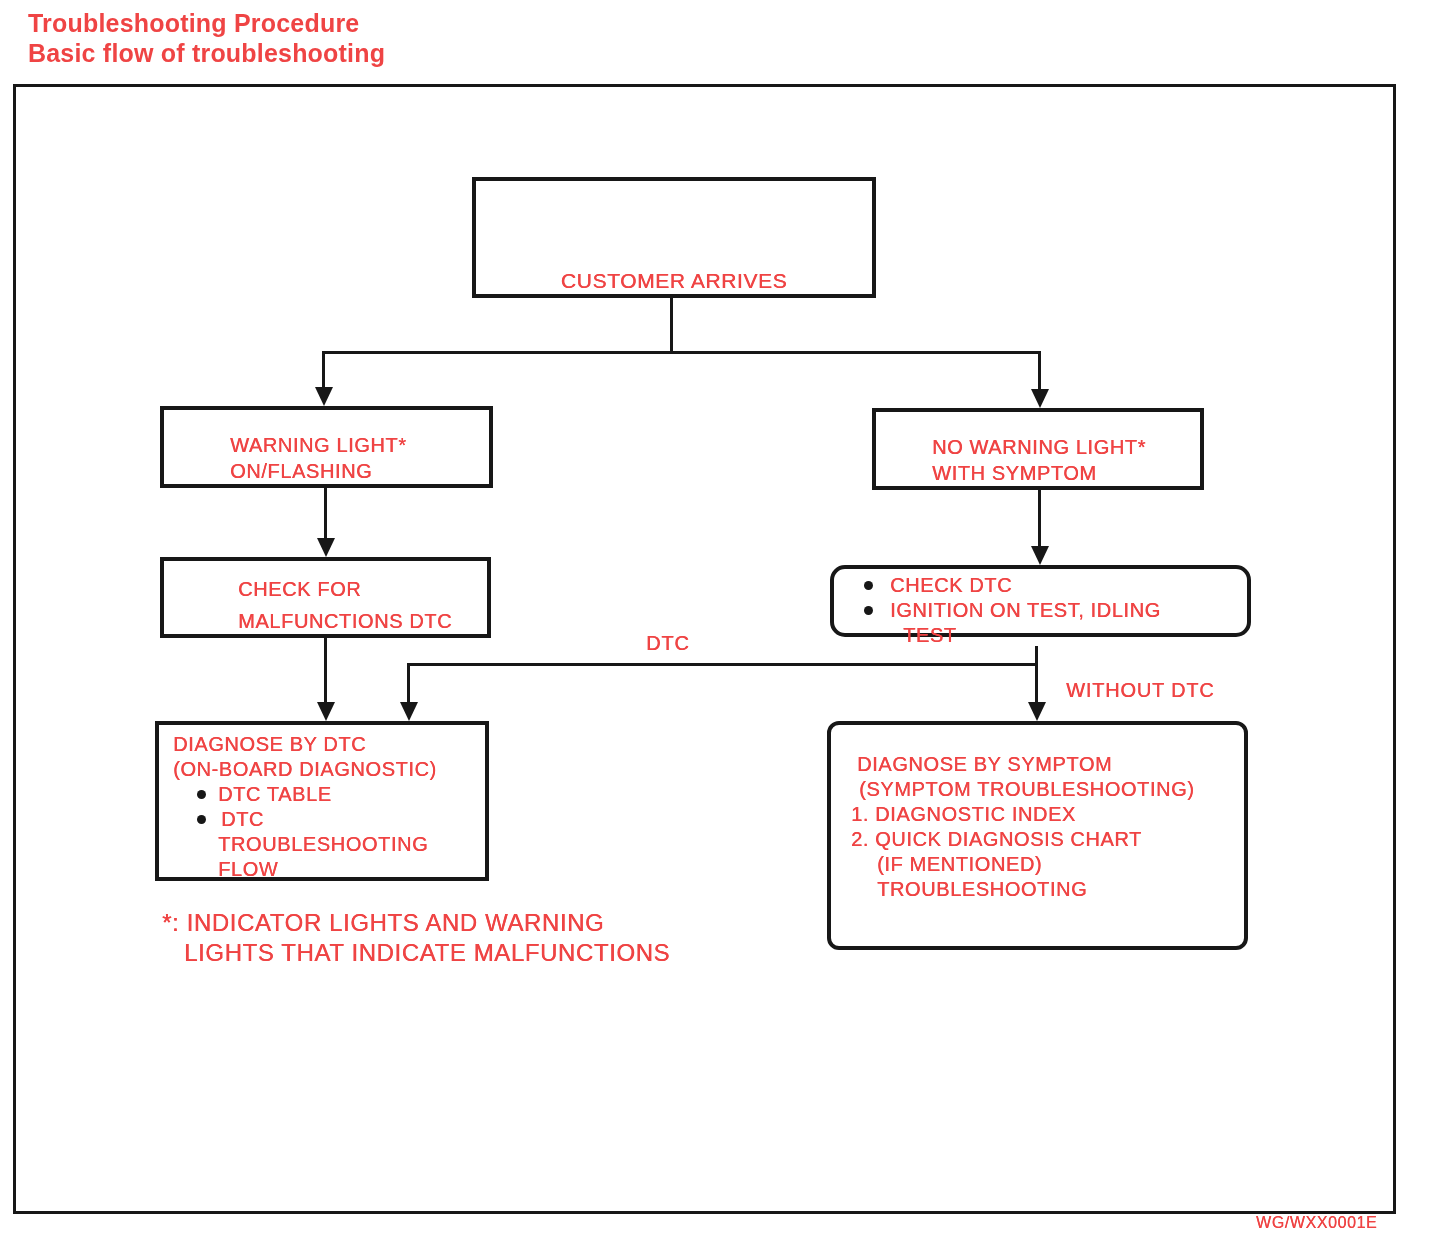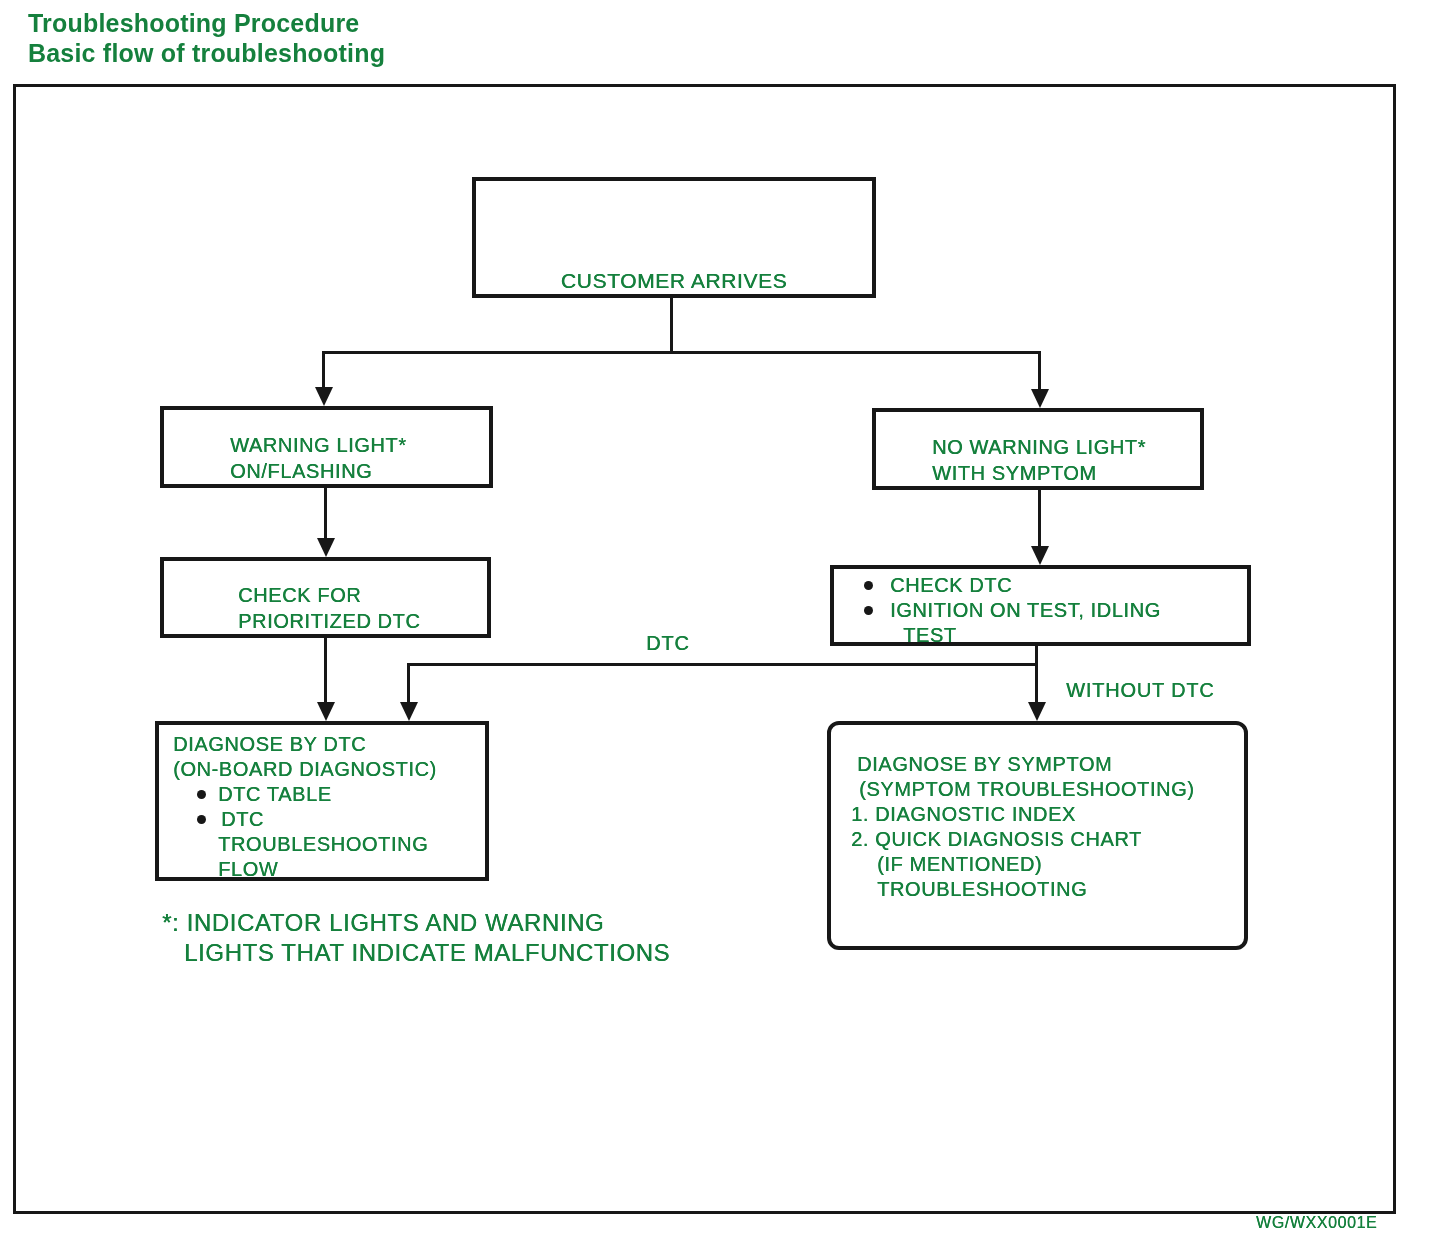--- a/index.html
+++ b/index.html
@@ -1,18 +1,18 @@
 <!DOCTYPE html>
 <html><head>
 <meta charset="utf-8">
 <style>
   html,body { margin:0; padding:0; background:#ffffff; }
   .page {
     position:relative; width:1440px; height:1258px; overflow:hidden;
-    background:#ffffff; color:#15803d;
+    background:#ffffff; color:#ef4444;
     font-family:"Liberation Sans", sans-serif;
   }
   .title {
     position:absolute; left:28px; top:8px;
     font-size:25px; line-height:30px; font-weight:bold; letter-spacing:0.2px;
   }
   .frame {
     position:absolute; left:13px; top:84px; width:1377px; height:1124px;
     border:3px solid #171717; background:transparent;
   }
@@ -81,26 +81,26 @@
     <div>NO WARNING LIGHT*</div>
     <div>WITH SYMPTOM</div>
   </div>
 
   <div class="vline" style="left:324px; top:488px; width:3px; height:52px;"></div>
   <div class="arrow" style="left:317px; top:538px;"></div>
 
   <div class="vline" style="left:1038px; top:490px; width:3px; height:58px;"></div>
   <div class="arrow" style="left:1031px; top:546px;"></div>
 
-  <div class="node" style="left:160px; top:557px; width:331px; height:81px; padding-left:74px;">
+  <div class="node" style="left:160px; top:557px; width:331px; height:81px; padding-left:74px;gap:6px;">
     <div>CHECK FOR</div>
-    <div>PRIORITIZED DTC</div>
+    <div>MALFUNCTIONS DTC</div>
   </div>
 
-  <div class="node topalign" style="left:830px; top:565px; width:421px; height:81px; padding:4px 8px 0 30px; line-height:25px;">
+  <div class="node topalign" style="left:830px; top:565px; width:421px; height:72px; padding:4px 8px 0 30px; line-height:25px;border-radius:15px;">
     <div class="li">
       <span class="dot"></span>
       <span style="margin-left:17px;">CHECK DTC</span>
     </div>
     <div class="li">
       <span class="dot"></span>
       <span style="margin-left:17px;">IGNITION ON TEST, IDLING</span>
     </div>
     <div style="margin-left:39px;">TEST</div>
   </div>

